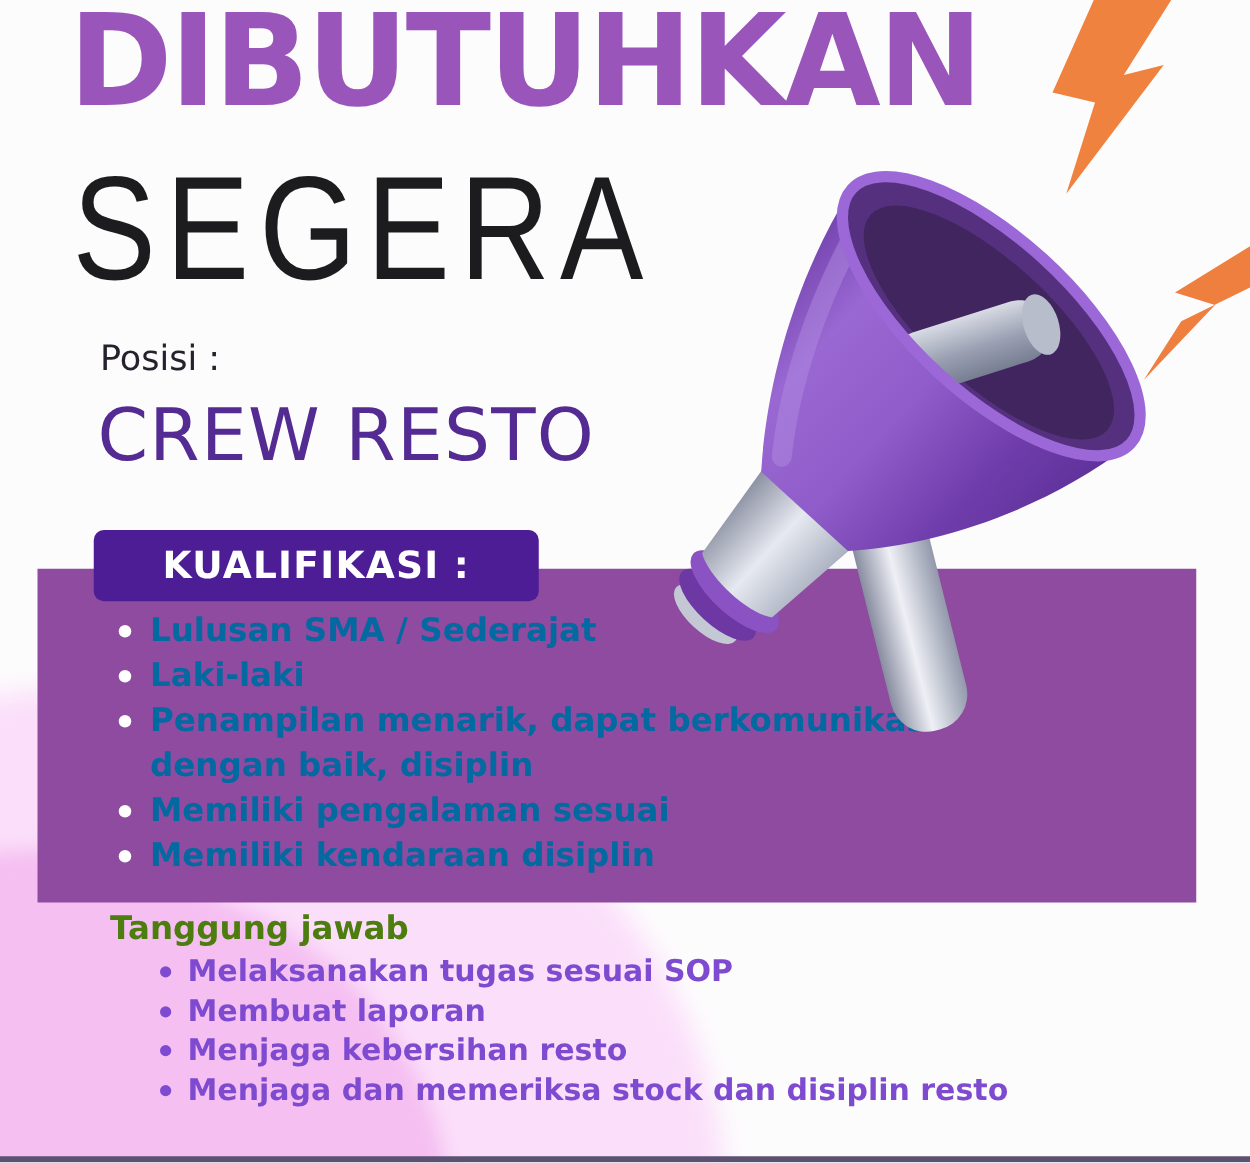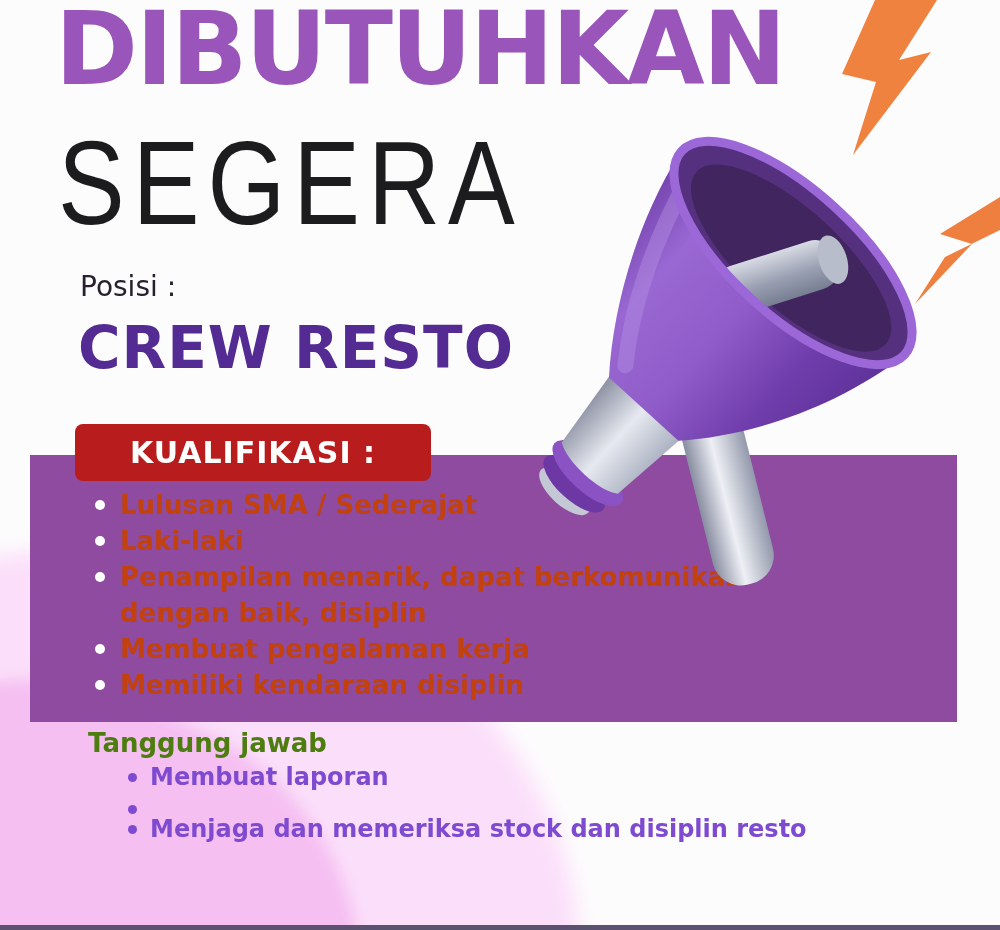--- a/index.html
+++ b/index.html
@@ -33,42 +33,42 @@
     font-size:100px; font-weight:400; color:#1c1c1e;
     letter-spacing:8px; line-height:1.2; z-index:2;
     transform:scaleY(1.18); transform-origin:top left;
   }
   .posisi {
     position:absolute; left:80px; top:270px;
     font-size:28px; font-weight:400; color:#27212d; z-index:2;
   }
   .crew {
     position:absolute; left:78px; top:314px;
-    font-size:58px; font-weight:700; color:#532b92;
+    font-size:58px; font-weight:400; color:#532b92;
     letter-spacing:1px; z-index:2;
   }
   
   .badge {
     position:absolute; left:75px; top:424px; width:356px; height:57px;
-    background:#b91c1c; border-radius:8px;
+    background:#4c1d95; border-radius:8px;
     display:flex; align-items:center; justify-content:center;
     font-size:30px; font-weight:800; color:#ffffff;
     letter-spacing:1px; z-index:5;text-align:right;
   }
   .panel {
     position:absolute; left:30px; top:455px; width:927px; height:267px;
     background:#8e4ba0; z-index:1;
   }
   .qual-list {
     position:absolute; left:95px; top:487px; margin:0; padding:0;
     list-style:none; z-index:3; width:820px;
   }
   .qual-list li {
     display:flex; align-items:flex-start;
-    font-size:26px; font-weight:700; color:#c2410c; line-height:36px;
+    font-size:26px; font-weight:700; color:#0369a1; line-height:36px;
   }
   .qual-list .dot {
     flex:none; width:10px; height:10px; border-radius:50%;
     background:#ffffff; margin:13px 15px 0 0;
   }
   .qual-list .txt { max-width:665px; }
   
   .resp { position:absolute; left:88px; top:726px; z-index:2; }
   .resp-heading {
     font-size:26px; font-weight:800; color:#4d7c0f; line-height:34px;
@@ -116,37 +116,42 @@
     <li>
         <span class="dot"></span>
         <span class="txt">Laki-laki</span>
       </li>
     <li>
         <span class="dot"></span>
         <span class="txt">Penampilan menarik, dapat berkomunikasi dengan baik, disiplin</span>
       </li>
     <li>
         <span class="dot"></span>
-        <span class="txt">Membuat pengalaman kerja</span>
+        <span class="txt">Memiliki pengalaman sesuai</span>
       </li>
     <li>
         <span class="dot"></span>
         <span class="txt">Memiliki kendaraan disiplin</span>
       </li>
   </ul>
 
   <div class="resp">
     <div class="resp-heading">Tanggung jawab</div>
     <ul class="resp-list">
       <li>
           <span class="dot"></span>
+          <span class="txt">Melaksanakan tugas sesuai SOP</span>
+        </li>
+      <li>
+          <span class="dot"></span>
           <span class="txt">Membuat laporan</span>
         </li>
       <li>
           <span class="dot"></span>
+          <span class="txt">Menjaga kebersihan resto</span>
         </li>
       <li>
           <span class="dot"></span>
           <span class="txt">Menjaga dan memeriksa stock dan disiplin resto</span>
         </li>
     </ul>
   </div>
 
   <svg class="megaphone" viewBox="0 0 432 502" aria-hidden="true">
     <defs>

